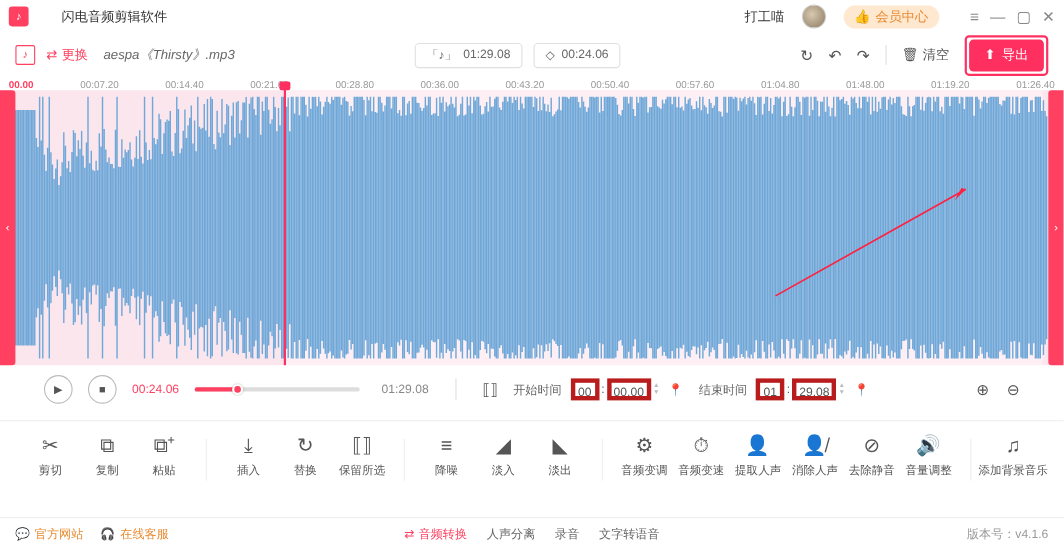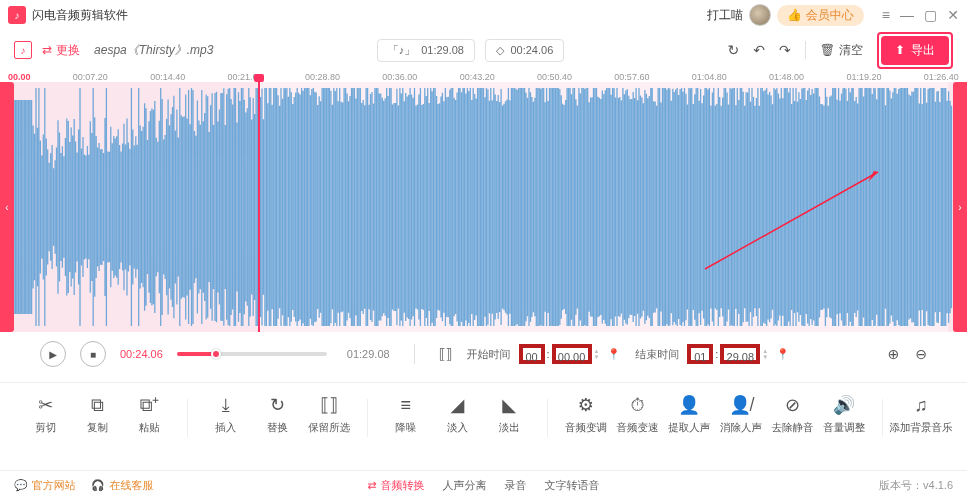--- a/index.html
+++ b/index.html
@@ -1,21 +1,21 @@
 <!DOCTYPE html>
 <html><head>
 <meta charset="utf-8">
 <style>
 * { margin: 0; padding: 0; box-sizing: border-box; font-family: "Microsoft YaHei", sans-serif; }
 body { width: 967px; height: 500px; background: #fff; font-size: 12px; color: #333; overflow: hidden; }
 .titlebar { display: flex; align-items: center; height: 30px; padding: 0 8px; }
 .logo-box { width: 18px; height: 18px; background: #ff4060; border-radius: 3px; display: flex; align-items: center; justify-content: center; color: #fff; margin-right: 6px; font-size: 10px; }
-.titlebar .title { font-size: 12px; }
+.titlebar .title { font-size: 12px; margin-left: 24px; }
 .titlebar .spacer { flex: 1; }
-.titlebar .user { display: flex; align-items: center; gap: 6px; }
+.titlebar .user { display: flex; align-items: center; gap: 16px; }
 .avatar { width: 22px; height: 22px; border-radius: 50%; background: radial-gradient(circle at 40% 40%, #d8c8b0, #8a7a60); border: 1px solid #ccc; }
 .member-btn { background: #ffe8d0; color: #e88a30; border-radius: 12px; padding: 2px 10px; display: flex; align-items: center; gap: 4px; }
 .win-btns { display: flex; gap: 10px; margin-left: 12px; color: #888; }
 .win-btns span { cursor: pointer; font-size: 14px; }
 
 .toolbar { display: flex; align-items: center; height: 40px; padding: 0 14px; gap: 10px; }
 .music-icon { width: 18px; height: 18px; border: 1px solid #ff4060; border-radius: 2px; display: flex; align-items: center; justify-content: center; color: #ff4060; font-size: 10px; }
 .swap-btn { color: #ff4060; display: flex; align-items: center; gap: 4px; }
 .file-name { color: #666; margin-left: 4px; font-style: italic; }
 .mid-info { display: flex; gap: 10px; margin-left: auto; margin-right: auto; }

